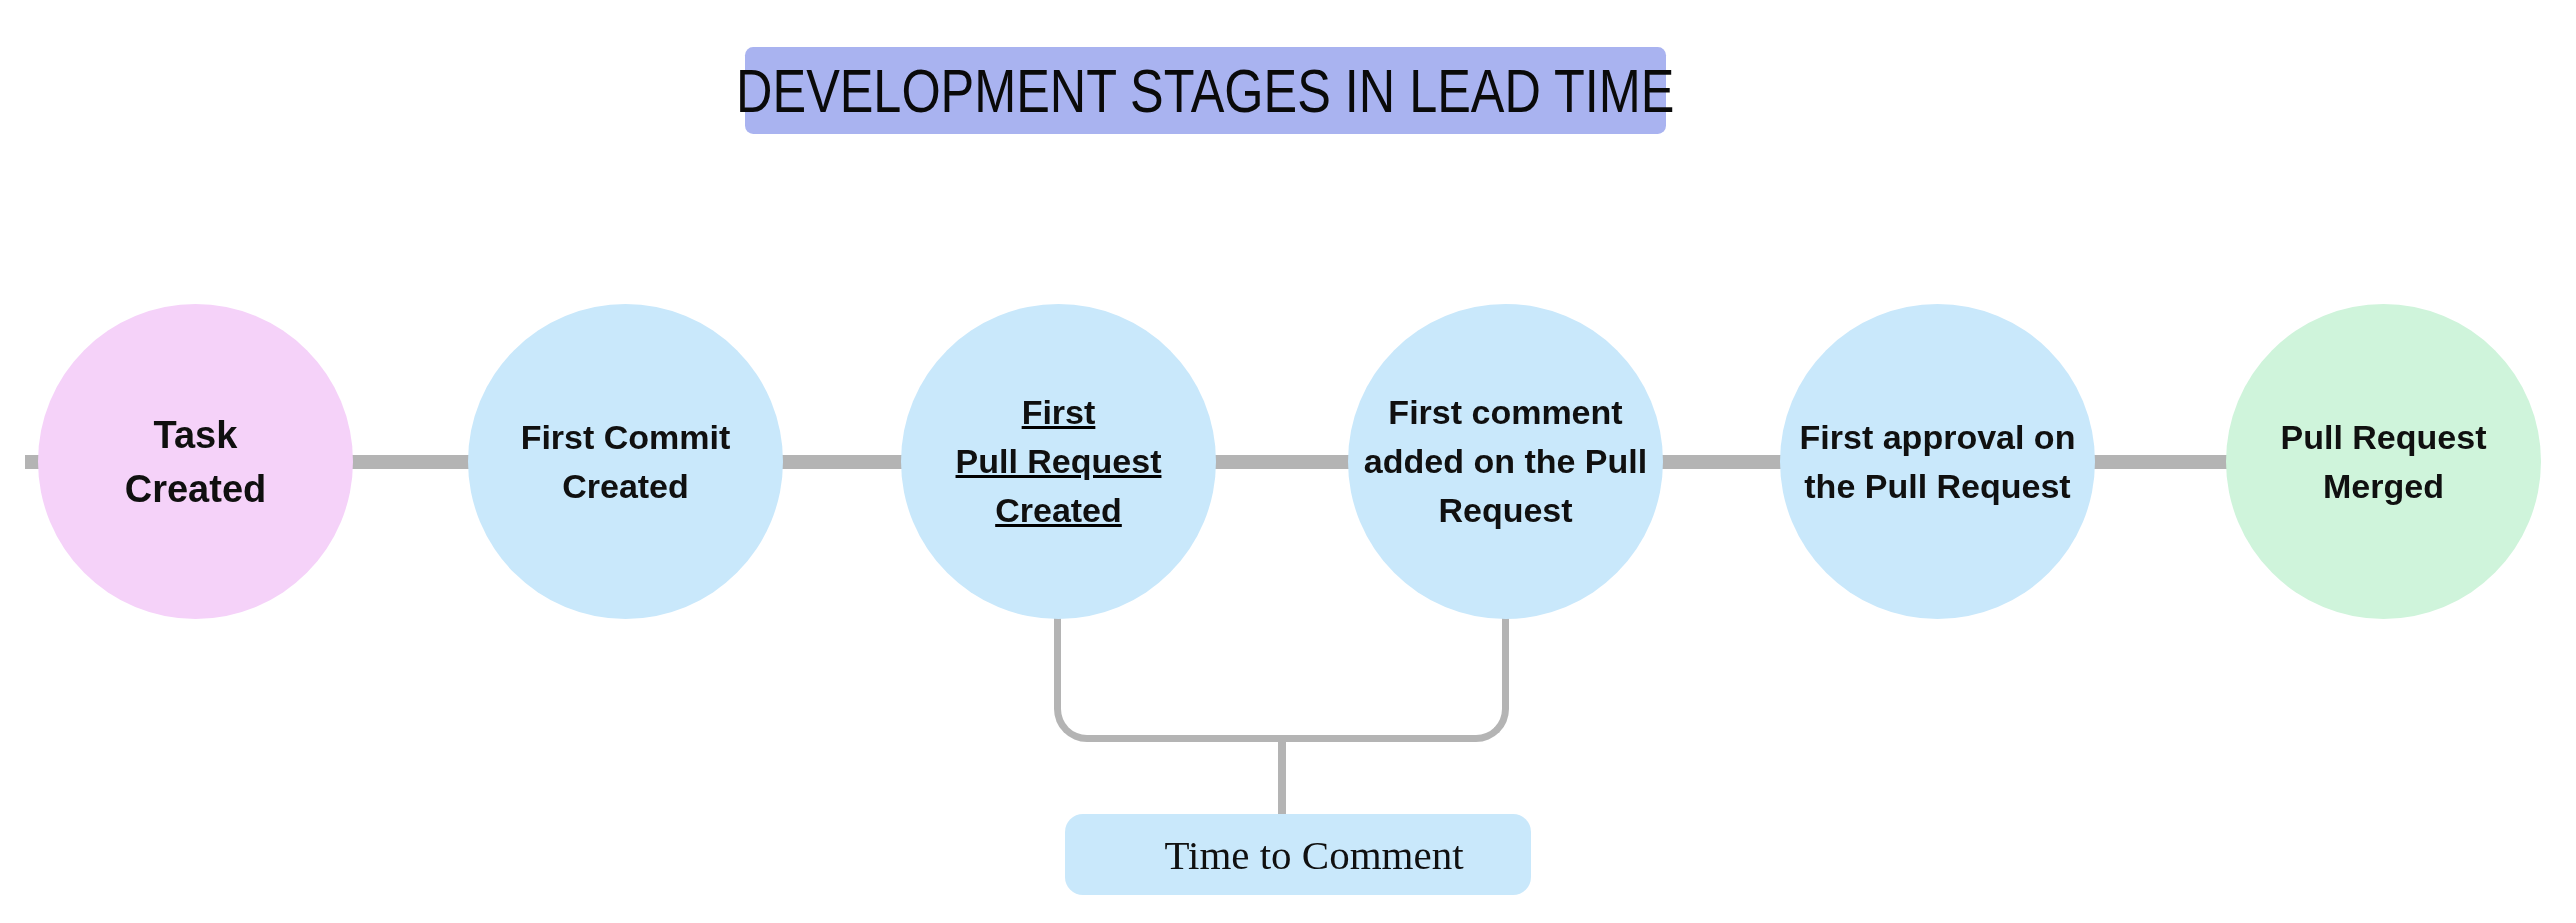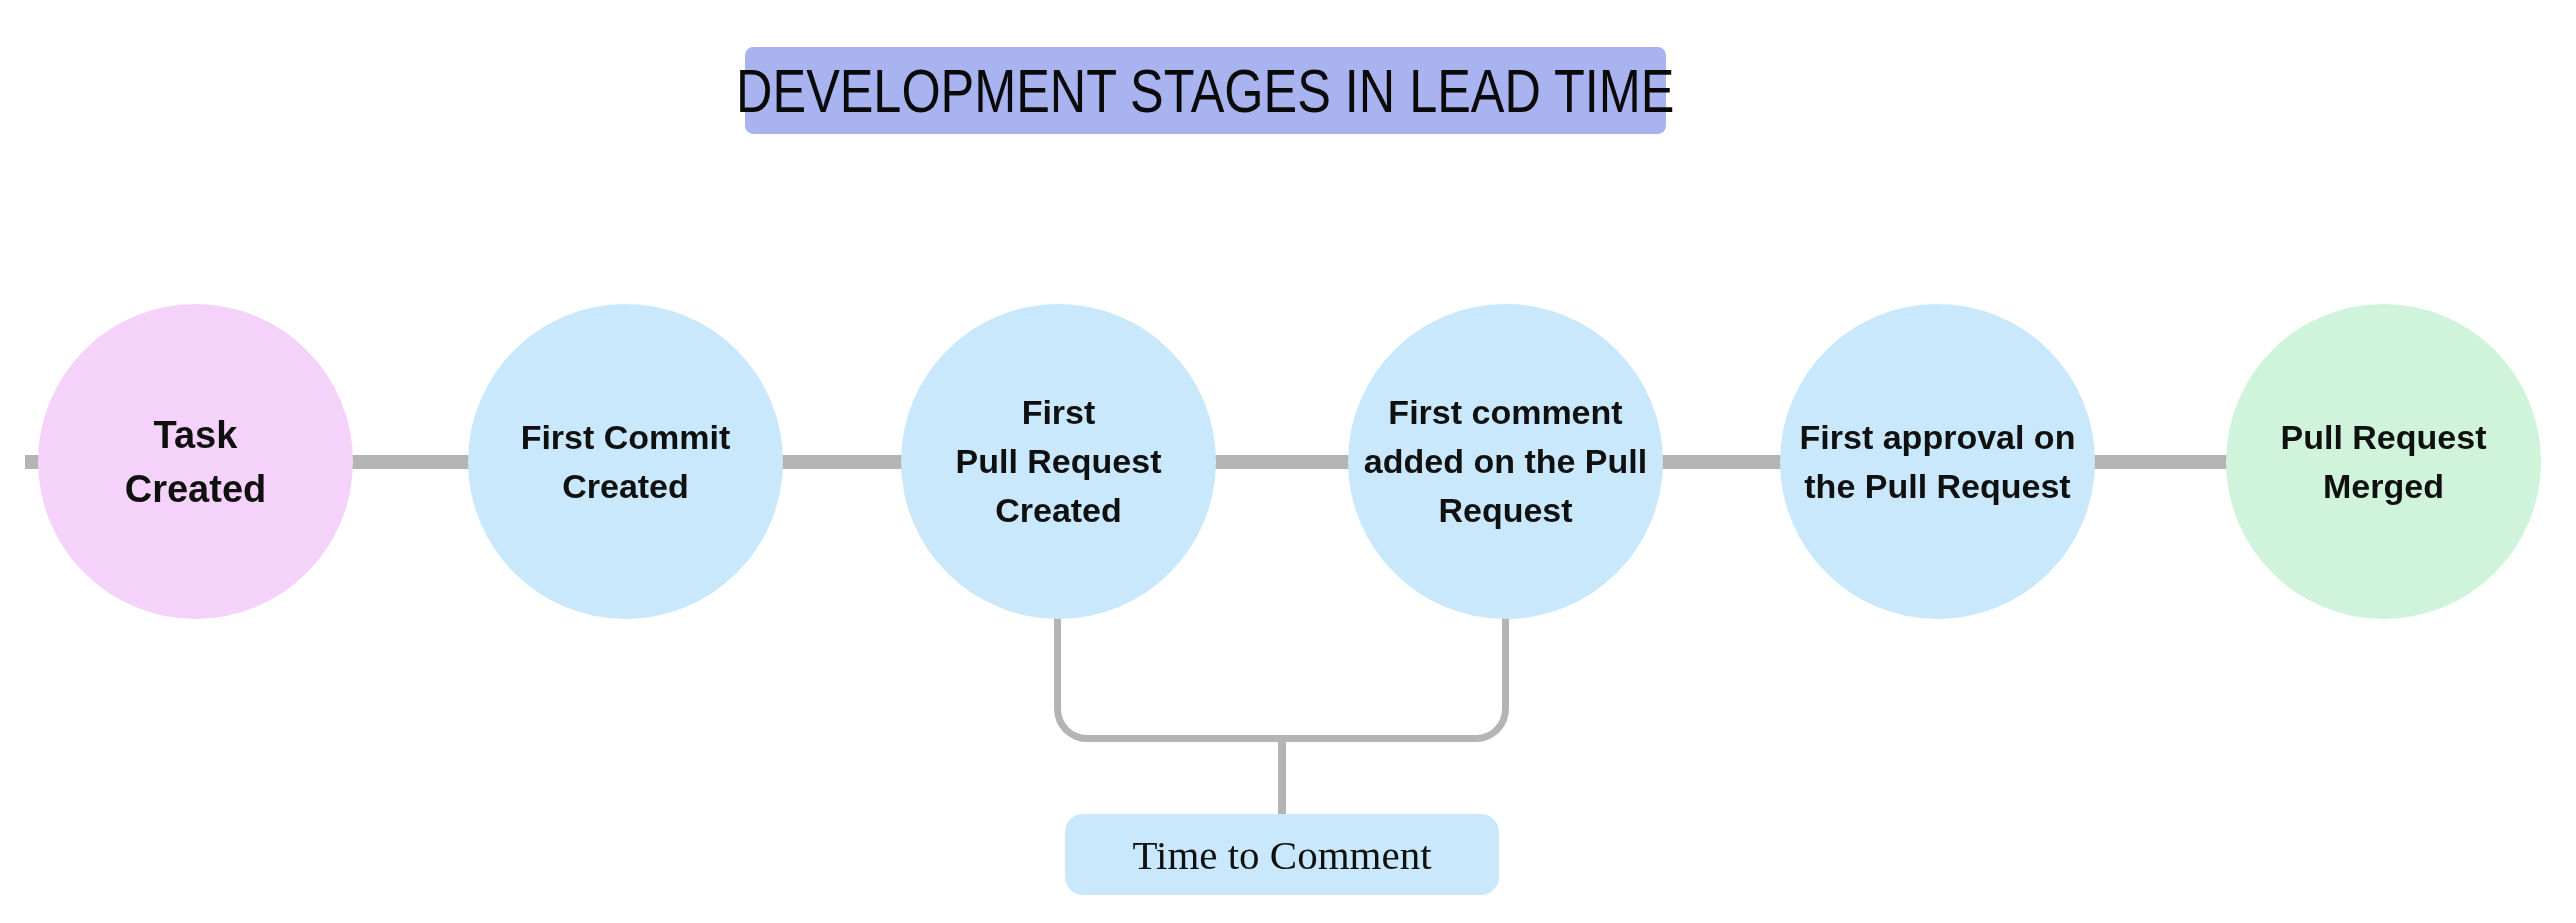--- a/index.html
+++ b/index.html
@@ -64,21 +64,21 @@
   }
   .circle .lines {
     white-space: pre-line;
     font-weight: 700;
     color: #101010;
     font-size: 34px;
     line-height: 49px;
   }
   .c1 { left: 38px; }
   .c2 { left: 468px; justify-content: center; }
-  .c3 { left: 901px; }
+  .c3 { left: 901px; text-decoration: underline; }
   .c4 { left: 1348px; }
   .c5 { left: 1780px; }
   .c6 { left: 2226px; }
   .c1 .lines { font-size: 38px; line-height: 54px; }
   
   .bracket {
     position: absolute;
     left: 1054px;
     top: 598px;
     width: 455px;
@@ -105,20 +105,21 @@
     position: absolute;
     left: 1065px;
     top: 814px;
     width: 434px;
     height: 81px;
     border-radius: 18px;
     display: flex;
     align-items: center;
     justify-content: center;
     z-index: 1;
+    padding-left: 32px;
   }
   .note-text {
     font-family: cursive;
     font-size: 41px;
     font-weight: 400;
     color: #101010;
     white-space: nowrap;
   }
 </style>
 </head>

